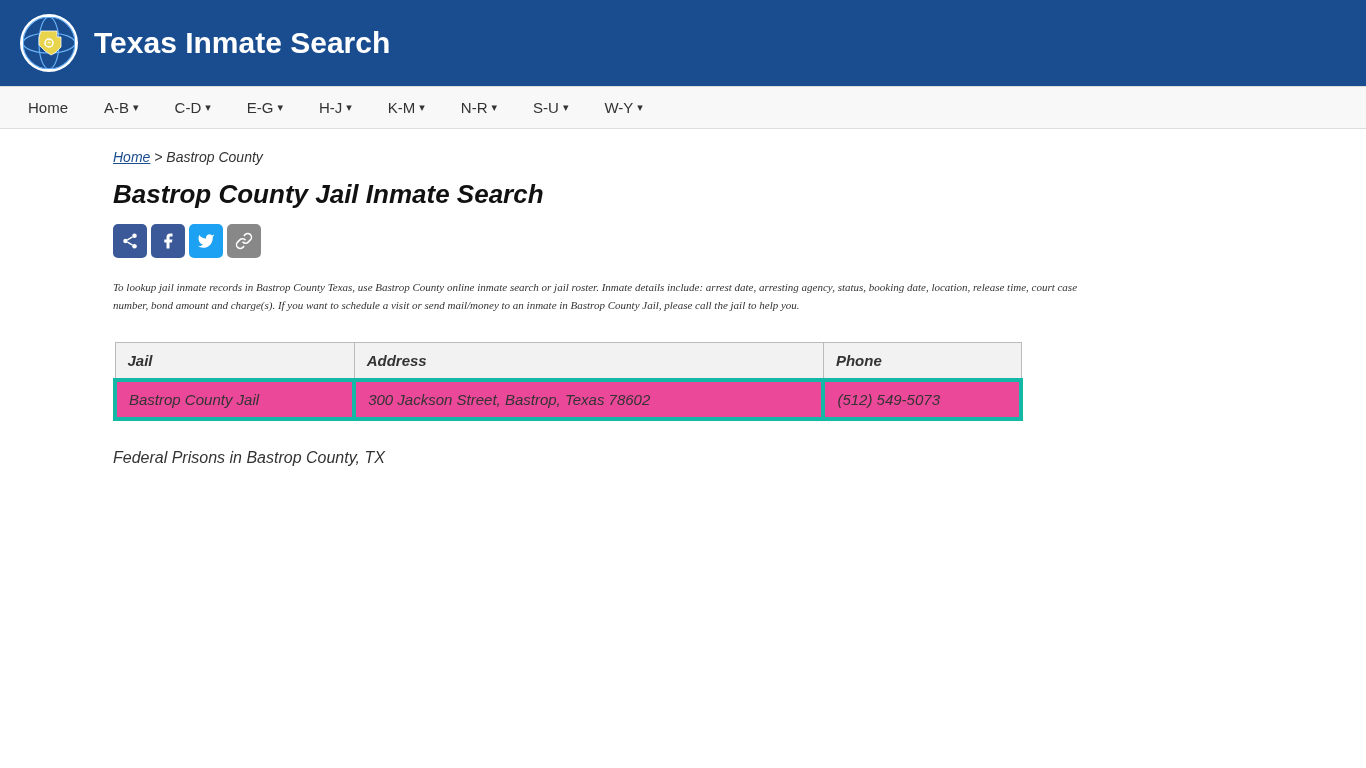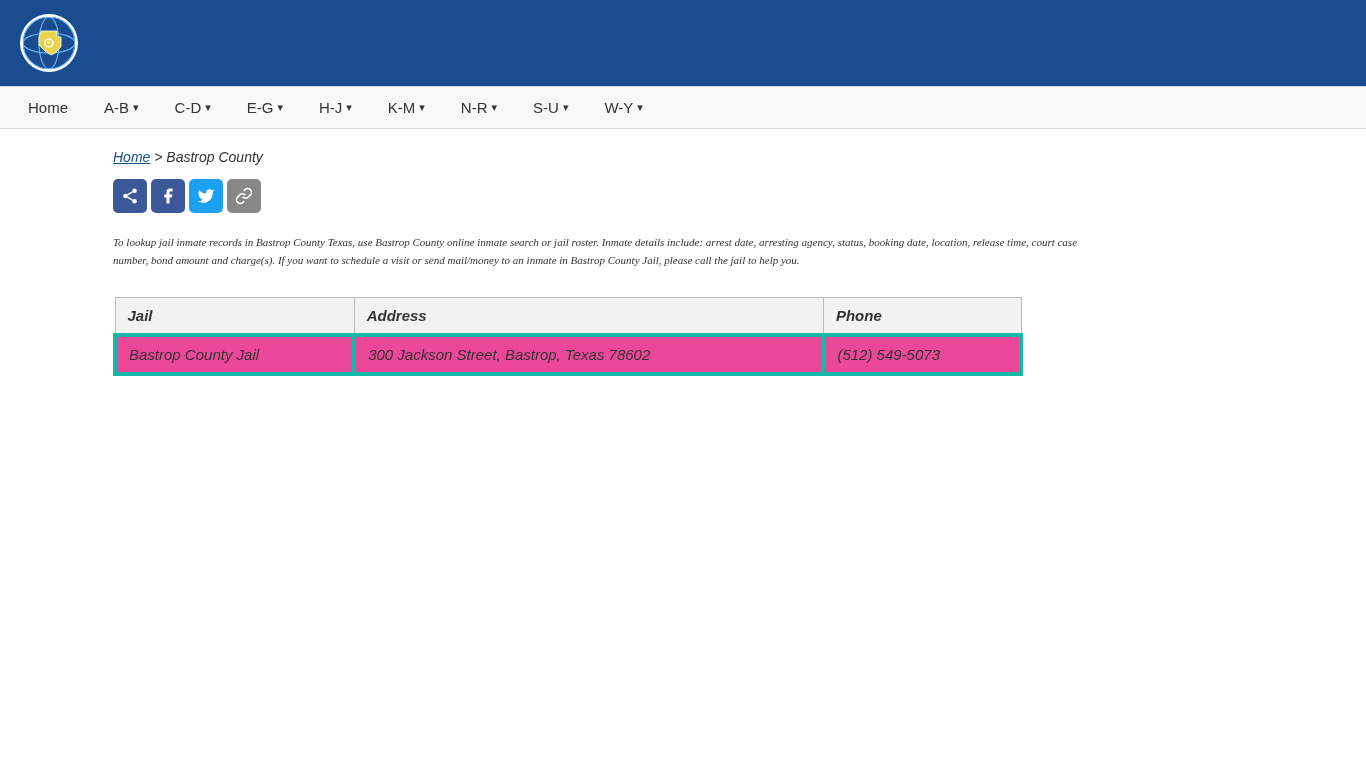--- a/index.html
+++ b/index.html
@@ -156,20 +156,21 @@
       <circle cx="26" cy="26" r="26" fill="#1a4d8f"></circle>
       <ellipse cx="26" cy="26" rx="10" ry="26" fill="none" stroke="#6ab0f5" stroke-width="1.2"></ellipse>
       <ellipse cx="26" cy="26" rx="26" ry="10" fill="none" stroke="#6ab0f5" stroke-width="1.2"></ellipse>
       <circle cx="26" cy="26" r="26" fill="none" stroke="#6ab0f5" stroke-width="1.2"></circle>
 
       <path d="M18 14 L34 14 L34 20 L38 20 L38 30 L32 36 L28 38 L22 34 L16 28 L16 20 Z" fill="#e8d44d" stroke="#fff" stroke-width="0.8"></path>
       <circle cx="26" cy="26" r="4" fill="none" stroke="#fff" stroke-width="1.5"></circle>
       <text x="24" y="28" font-size="7" fill="#fff" font-family="Arial">+</text>
     </svg>
   </div>
+  <span id="header-title">Texas Inmate Search</span>
 </div>
 
 <nav id="navbar">
   <a class="nav-item" href="#">
     <span>Home</span>
   </a>
   <a class="nav-item" href="#">
     <span>A-B</span>
     <span class="nav-arrow">▾</span>
   </a>
@@ -204,20 +205,21 @@
 </nav>
 
 <div id="main">
 
   <div id="breadcrumb">
     <a href="#">Home</a>
     <span>&gt;</span>
     <span>Bastrop County</span>
   </div>
 
+  <h1 id="page-title">Bastrop County Jail Inmate Search</h1>
 
   <div id="social-buttons">
     <a class="social-btn social-share" href="#" title="Share">
       <svg width="18" height="18" viewBox="0 0 24 24" fill="white">
           <circle cx="18" cy="5" r="3"></circle>
           <circle cx="6" cy="12" r="3"></circle>
           <circle cx="18" cy="19" r="3"></circle>
           <line x1="8.59" y1="13.51" x2="15.42" y2="17.49" stroke="white" stroke-width="2"></line>
           <line x1="15.41" y1="6.51" x2="8.59" y2="10.49" stroke="white" stroke-width="2"></line>
         </svg>
@@ -252,14 +254,15 @@
     </thead>
     <tbody id="jail-table-body">
       <tr>
         <td>Bastrop County Jail</td>
         <td>300 Jackson Street, Bastrop, Texas 78602</td>
         <td>(512) 549-5073</td>
       </tr>
     </tbody>
   </table>
 
+  <p class="section-heading">Federal Prisons in Bastrop County, TX</p>
 
 </div>
 
 </body></html>

